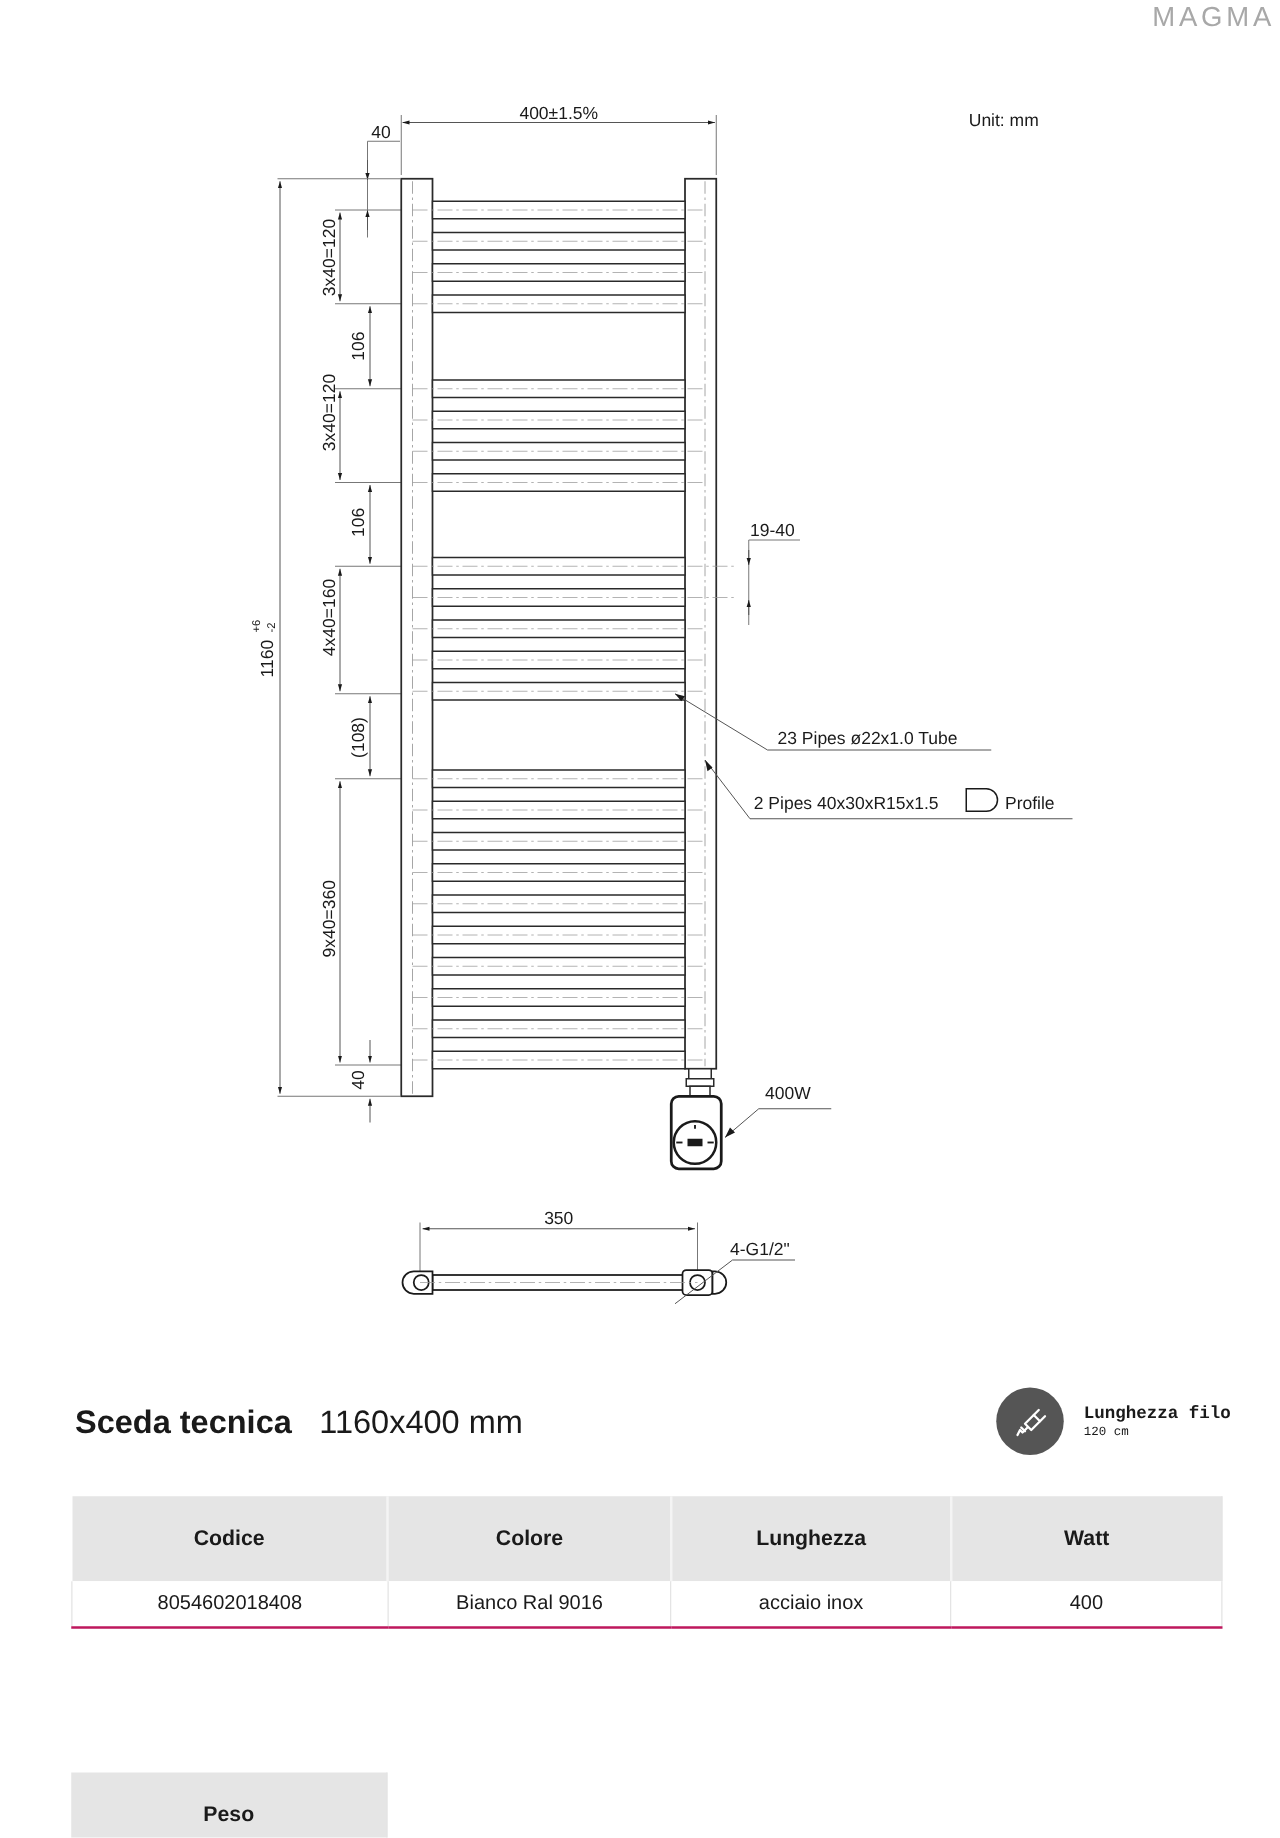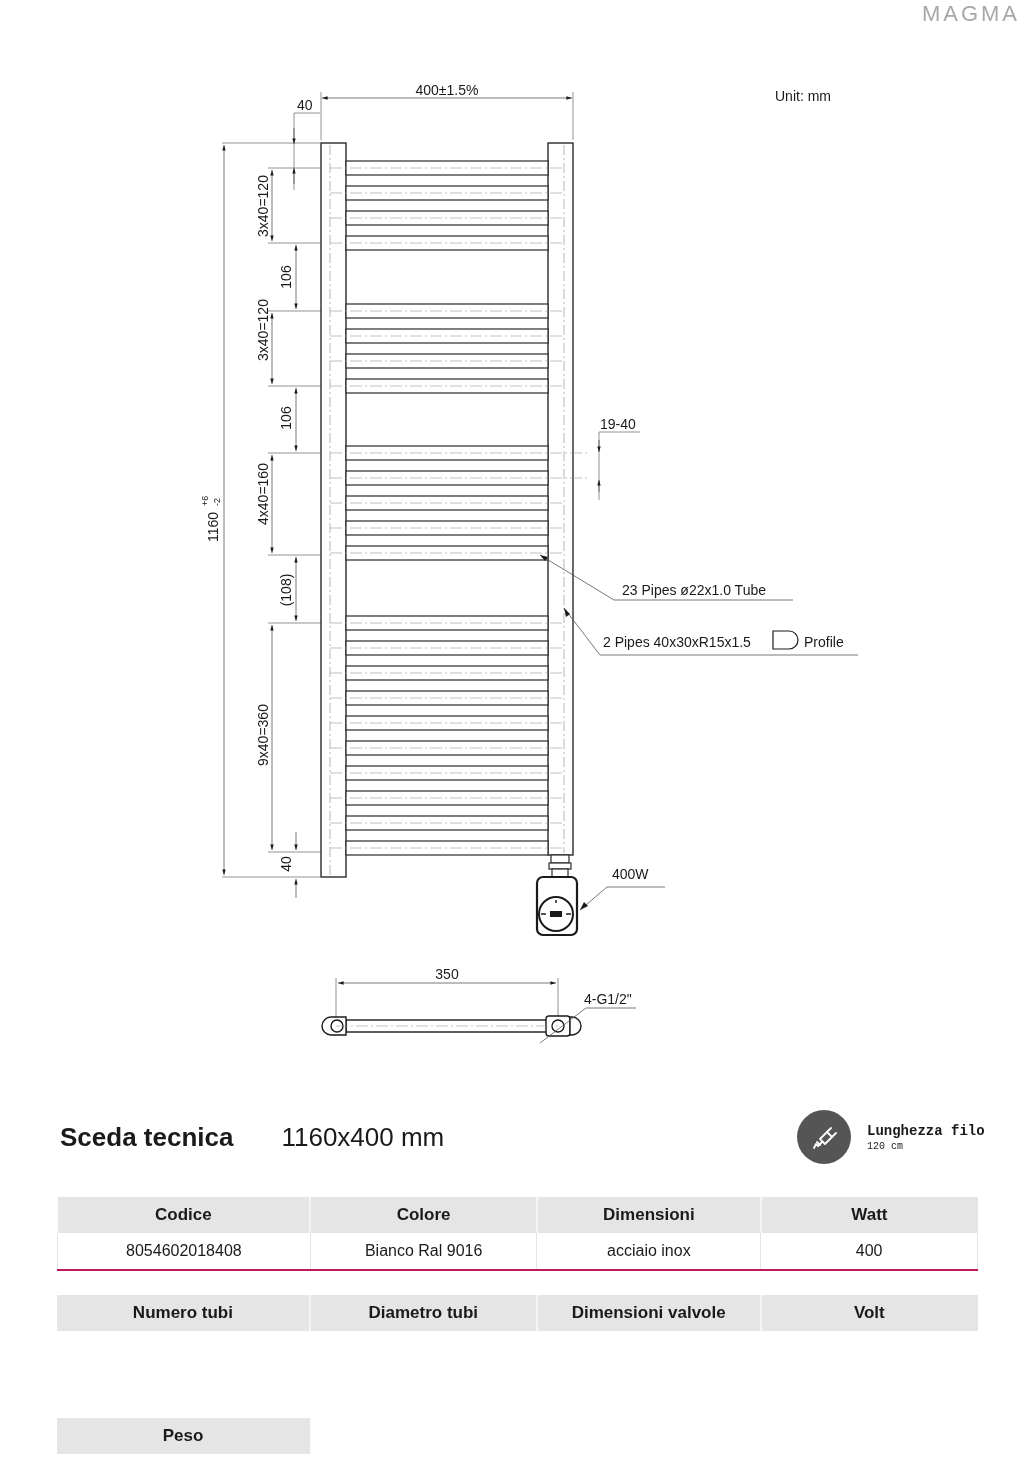--- a/index.html
+++ b/index.html
@@ -1,32 +1,32 @@
 <!DOCTYPE html>
 <html><head>
 <meta charset="utf-8">
 <style>
   html, body { margin: 0; padding: 0; background: #ffffff; }
   body { width: 1024px; height: 1470px; position: relative; overflow: hidden;
          font-family: "Liberation Sans", sans-serif; color: #1a1a1a; }
   .logo { position: absolute; top: 2px; right: 2px; width: 160px; height: 22px; }
   .drawing { position: absolute; left: 0; top: 0; width: 1024px; height: 1060px; }
   .dim-text { font-family: "Liberation Sans", sans-serif; font-size: 14px; fill: #1a1a1a; }
-  .title-row { position: absolute; left: 60px; top: 1122px; display: flex; align-items: baseline; gap: 26px; }
+  .title-row { position: absolute; left: 60px; top: 1122px; display: flex; align-items: baseline; }
   .title-main { font-size: 26px; font-weight: bold; color: #1a1a1a; }
   .title-sub { font-size: 26px; color: #1a1a1a; margin-left: 22px; text-align: right; }
   .cable { position: absolute; left: 797px; top: 1110px; display: flex; align-items: center; font-family: Liberation Mono, monospace; }
   .cable-icon { width: 54px; height: 54px; border-radius: 50%; background: #555555;
                 display: flex; align-items: center; justify-content: center; }
   .cable-text { margin-left: 16px; }
   .cable-label { font-size: 14px; font-weight: bold; color: #1a1a1a; }
   .cable-value { font-size: 10px; color: #1a1a1a; margin-top: 2px; }
   table.spec { position: absolute; border-collapse: collapse; }
   table.spec th { background: #e5e5e5; font-weight: bold; font-size: 17px; height: 36px;
-                  border-right: 2px solid #f4f4f4; padding: 0; text-align: center; color: #1a1a1a; }
+                  border-right: 2px solid #f4f4f4; padding: 16px; text-align: center; color: #1a1a1a; }
   table.spec td { background: #ffffff; font-size: 16px; height: 36px; text-align: center;
                   border-right: 1px solid #e4e4e4; border-bottom: 2px solid #be185d; padding: 0; color: #1a1a1a; }
   table.spec td:first-child { border-left: 1px solid #e4e4e4; }
   table.spec th:last-child, table.spec td:last-child { border-right: 1px solid #e4e4e4; }
 </style>
 </head>
 <body>
 
 <svg class="logo" viewBox="0 0 160 22">
   <text x="158" y="19" text-anchor="end" font-family="Liberation Sans, sans-serif" font-size="22" letter-spacing="3" fill="#a8a8a8">MAGMA</text>
@@ -222,46 +222,40 @@
   <colgroup>
       <col style="width:253px">
       <col style="width:227px">
       <col style="width:224px">
       <col style="width:217px">
     </colgroup>
   <tbody>
       <tr>
     <th>Codice</th>
     <th>Colore</th>
-    <th>Dimensioni</th>
+    <th>Lunghezza</th>
     <th>Watt</th>
   </tr>
   <tr>
     <td>8054602018408</td>
     <td>Bianco Ral 9016</td>
     <td>acciaio inox</td>
     <td>400</td>
   </tr>
 </tbody>
   </table>
 
 <table class="spec" style="left:57px; top:1295px; width:921px;">
   <colgroup>
       <col style="width:253px">
       <col style="width:227px">
       <col style="width:224px">
       <col style="width:217px">
     </colgroup>
   <tbody>
-      <tr>
-    <th>Numero tubi</th>
-    <th>Diametro tubi</th>
-    <th>Dimensioni valvole</th>
-    <th>Volt</th>
-  </tr>
 </tbody>
   </table>
 
 <table class="spec" style="left:57px; top:1390px; width:253px;margin-top:28px;">
   <tbody>
       <tr>
         <th>Peso</th>
       </tr>
 </tbody>
   </table>

